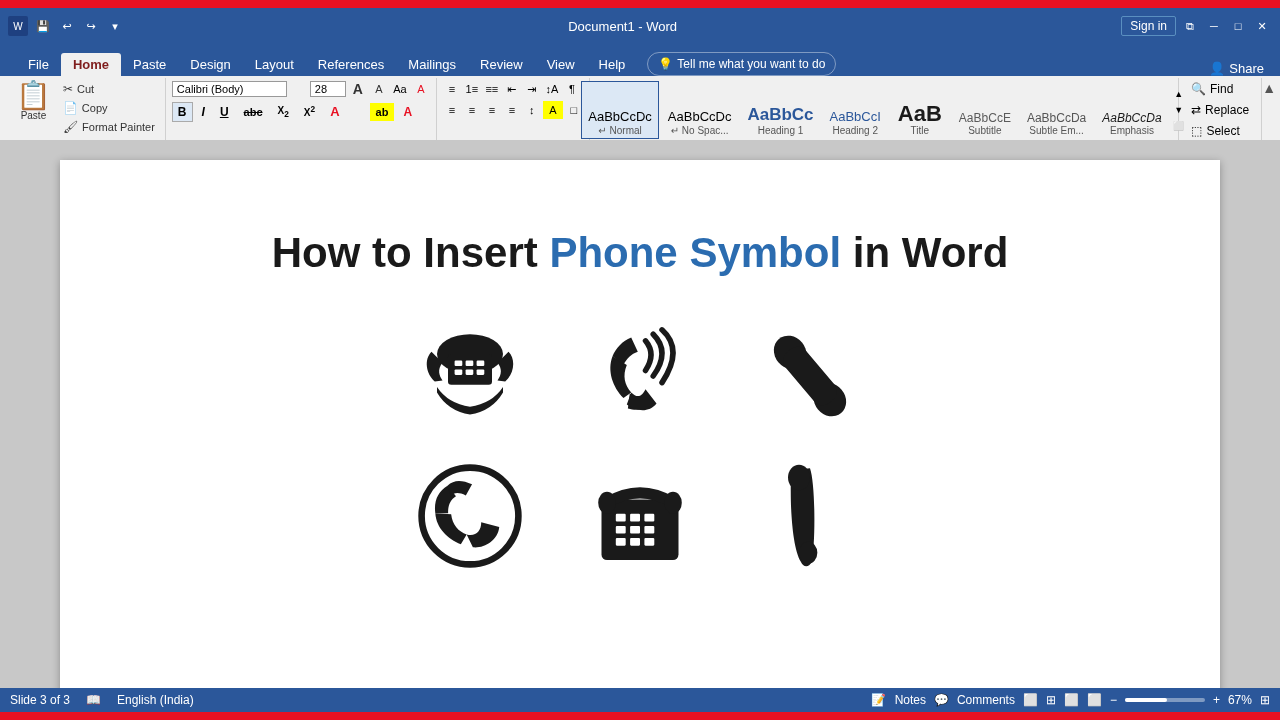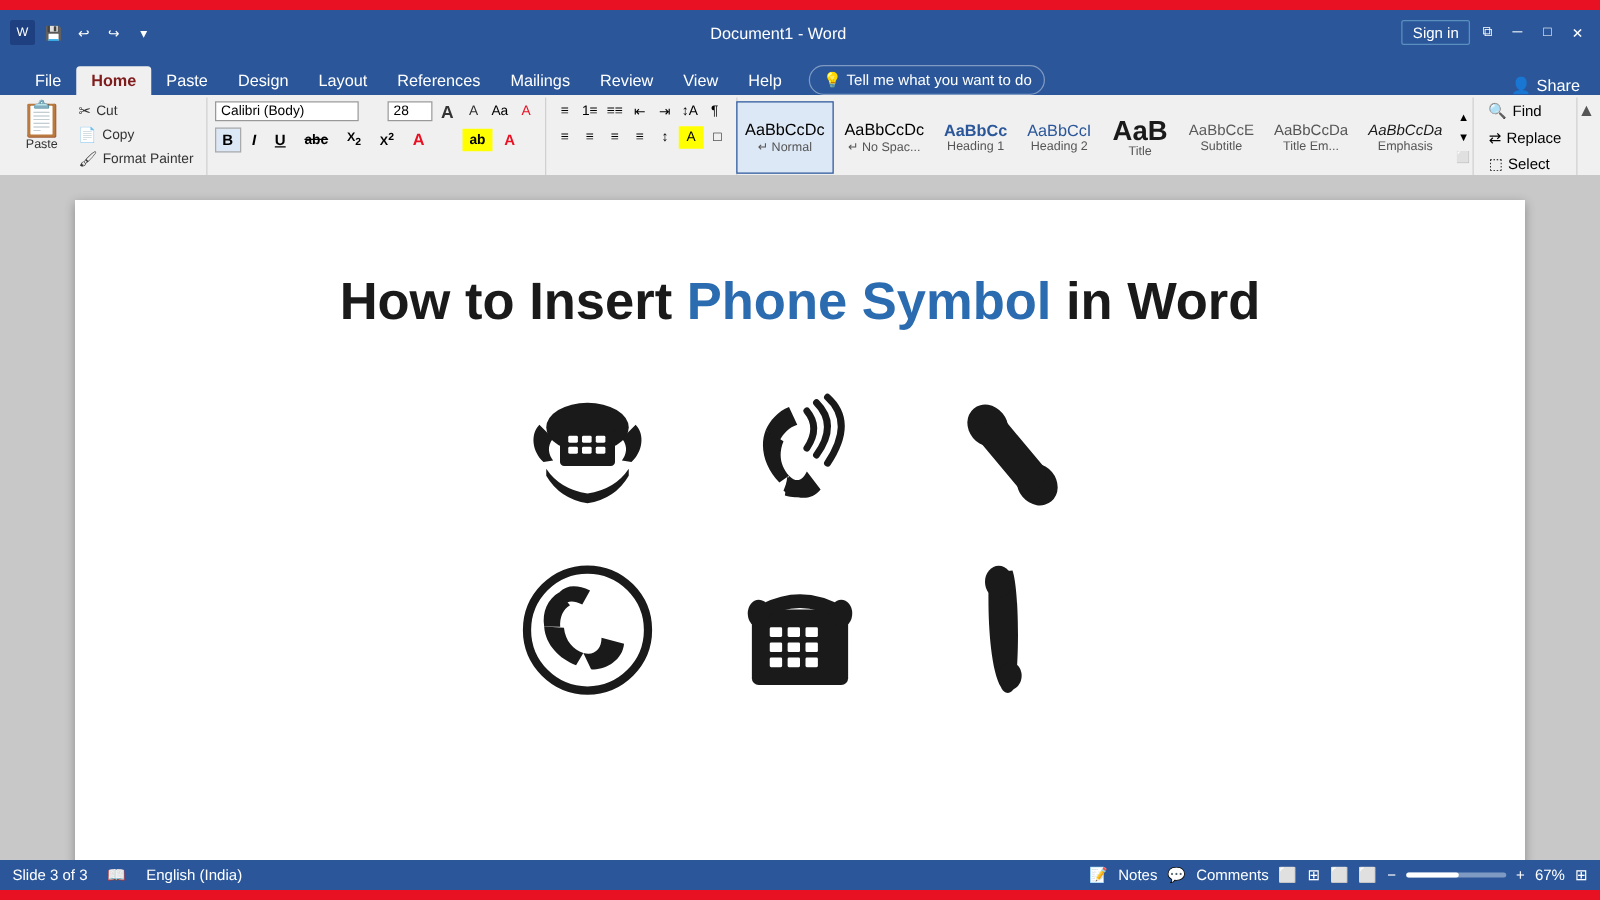--- a/index.html
+++ b/index.html
@@ -49,21 +49,21 @@
     .font-size-box { border: 1px solid #aaa; padding: 1px 4px; font-size: 11px; width: 36px; background: white; margin-left: 20px; }
     .font-btn { width: 18px; height: 18px; display: flex; align-items: center; justify-content: center; font-size: 11px; cursor: pointer; border: 1px solid transparent; }
     .format-btn { padding: 2px 5px; font-size: 12px; cursor: pointer; border: 1px solid transparent; font-weight: bold; }
 
     
     .para-group { display: flex; flex-direction: column; gap: 3px; padding-bottom: 14px; }
     .para-row { display: flex; align-items: center; gap: 2px; }
 
     
     .styles-gallery { display: flex; align-items: center; gap: 2px; padding-bottom: 14px; }
-    .style-item { display: flex; flex-direction: column; align-items: center; justify-content: center; padding: 2px 6px; cursor: pointer; border: 1px solid transparent; min-width: 60px; height: 58px; }
+    .style-item { display: flex; flex-direction: column; align-items: center; justify-content: flex-end; padding: 2px 6px; cursor: pointer; border: 1px solid transparent; min-width: 60px; height: 58px; }
     .style-item.selected { background: #dce8f5; border-color: #2b579a; }
     .style-preview { font-size: 12px; line-height: 1.2; }
     .style-label { font-size: 10px; color: #555; }
     .styles-scroll { display: flex; flex-direction: column; justify-content: space-between; }
     .scroll-arrow { width: 16px; height: 16px; display: flex; align-items: center; justify-content: center; font-size: 9px; cursor: pointer; }
 
     
     .editing-group { display: flex; flex-direction: column; gap: 3px; padding-bottom: 14px; }
     .edit-btn { display: flex; align-items: center; gap: 4px; padding: 2px 6px; cursor: pointer; font-size: 12px; }
 
@@ -71,21 +71,21 @@
     .doc-area { position: absolute; top: 140px; left: 0; right: 0; bottom: 28px; background: #c8c8c8; overflow: hidden; display: flex; align-items: flex-start; justify-content: center; padding: 20px; }
     .doc-page { background: white; width: 1160px; min-height: 540px; box-shadow: 0 2px 8px rgba(0,0,0,0.3); padding: 40px 80px; position: relative; }
 
     
     .status-bar { position: absolute; bottom: 8px; left: 0; right: 0; height: 24px; background: #2b579a; display: flex; align-items: center; padding: 0 10px; color: white; font-size: 12px; gap: 16px; }
     .status-right { margin-left: auto; display: flex; align-items: center; gap: 8px; }
     .zoom-bar { width: 80px; height: 4px; background: rgba(255,255,255,0.4); border-radius: 2px; position: relative; }
     .zoom-fill { width: 53%; height: 100%; background: white; border-radius: 2px; }
 
     
-    .doc-title { font-size: 42px; font-weight: bold; color: #1a1a1a; text-align: center; margin-top: 14px; line-height: 1.3; }
+    .doc-title { font-size: 42px; font-weight: bold; color: #1a1a1a; text-align: center; margin-top: 26px; line-height: 1.3; }
     .doc-title .highlight { color: #2b6cb0; }
     .phone-icons-row { display: flex; justify-content: center; gap: 60px; margin-top: 40px; }
     .phone-icons-row2 { display: flex; justify-content: center; gap: 60px; margin-top: 30px; }
 
     
     .svg-icon { width: 110px; height: 110px; }
 
     
     .ribbon-expand { position: absolute; right: 4px; bottom: 2px; font-size: 10px; color: #555; cursor: pointer; }
   </style>
@@ -220,38 +220,38 @@
       <div class="styles-gallery group-content">
         <div class="style-item selected">
           <div class="style-preview" style="font-size:13px;">AaBbCcDc</div>
           <div class="style-label">↵ Normal</div>
         </div>
         <div class="style-item">
           <div class="style-preview" style="font-size:13px;">AaBbCcDc</div>
           <div class="style-label">↵ No Spac...</div>
         </div>
         <div class="style-item">
-          <div class="style-preview" style="font-size:13px; color:#2b579a; font-weight:bold;">AaBbCc</div>
+          <div class="style-preview" style="font-size:17px; color:#2b579a; font-weight:bold;">AaBbCc</div>
           <div class="style-label">Heading 1</div>
         </div>
         <div class="style-item">
           <div class="style-preview" style="font-size:13px; color:#2b579a;">AaBbCcI</div>
           <div class="style-label">Heading 2</div>
         </div>
         <div class="style-item">
           <div class="style-preview" style="font-size:22px; font-weight:bold; color:#1a1a1a; line-height:1;">AaB</div>
           <div class="style-label">Title</div>
         </div>
         <div class="style-item">
           <div class="style-preview" style="font-size:12px; color:#5a5a5a;">AaBbCcE</div>
           <div class="style-label">Subtitle</div>
         </div>
         <div class="style-item">
           <div class="style-preview" style="font-size:12px; color:#555;">AaBbCcDa</div>
-          <div class="style-label">Title Em...</div>
+          <div class="style-label">Subtle Em...</div>
         </div>
         <div class="style-item">
           <div class="style-preview" style="font-size:12px; font-style:italic; color:#1a1a1a;">AaBbCcDa</div>
           <div class="style-label">Emphasis</div>
         </div>
         <div class="styles-scroll">
           <div class="scroll-arrow">▲</div>
           <div class="scroll-arrow">▼</div>
           <div class="scroll-arrow">⬜</div>
         </div>

